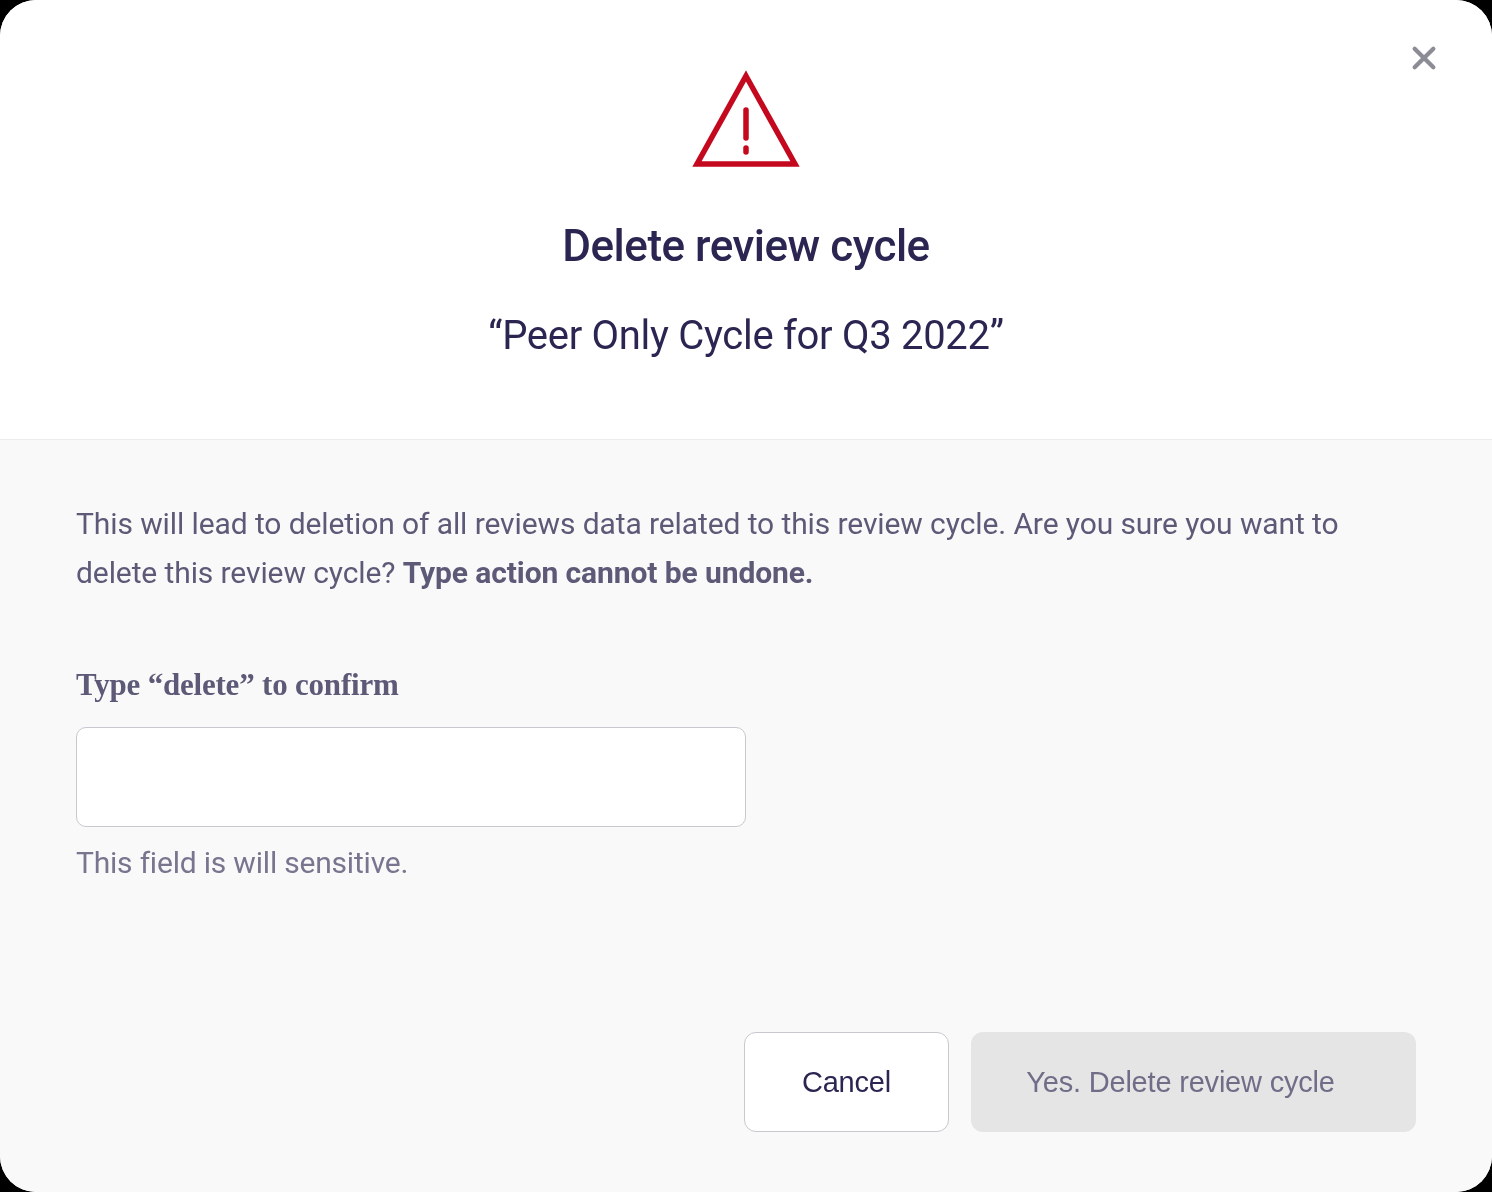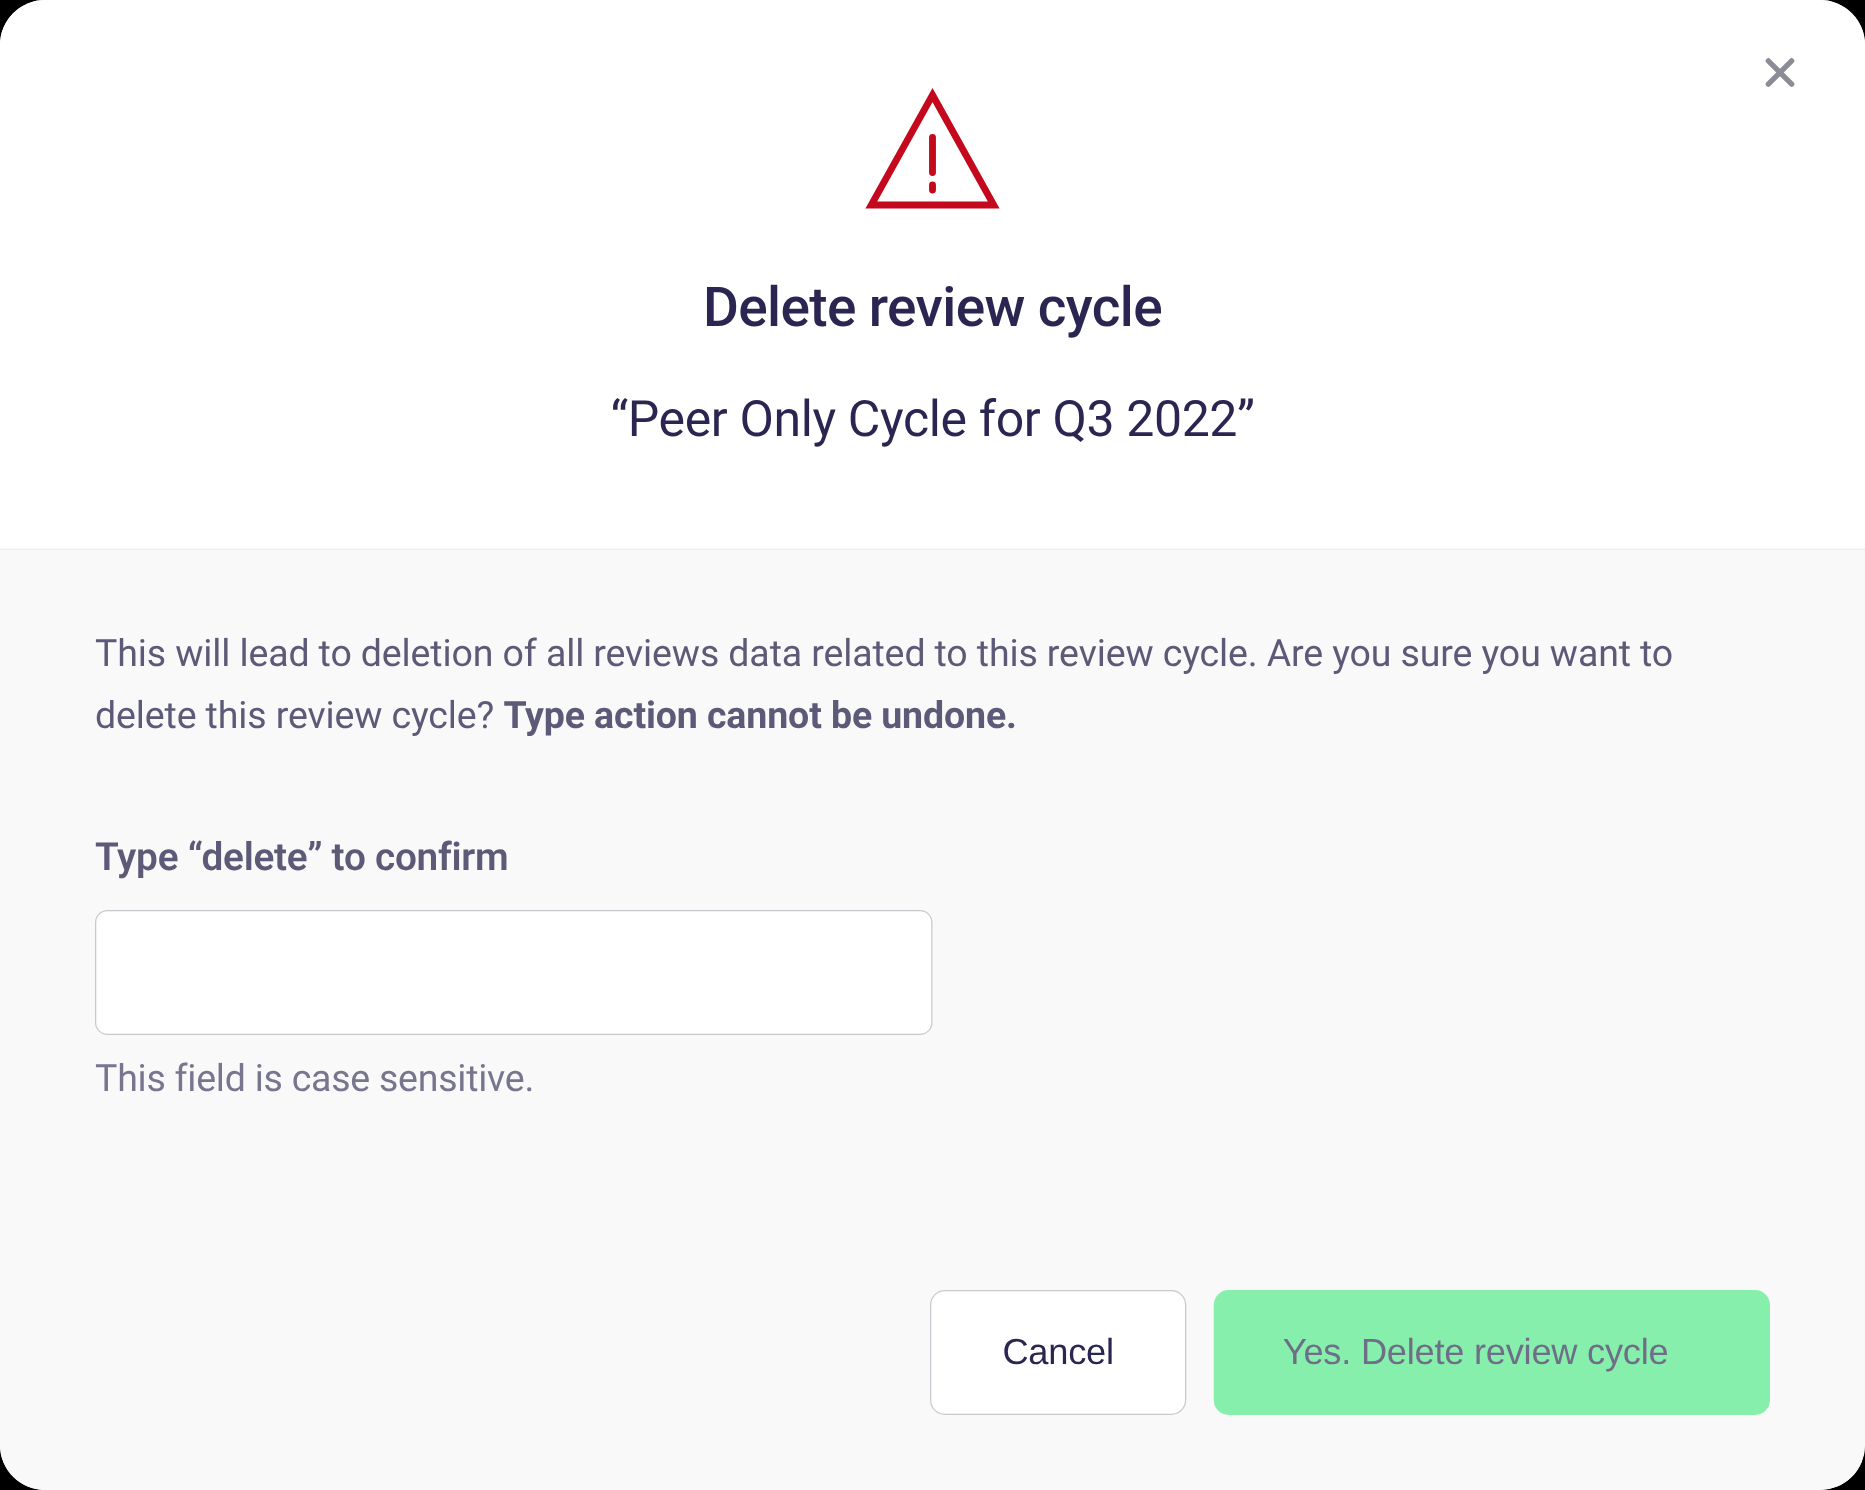--- a/index.html
+++ b/index.html
@@ -101,20 +101,21 @@
       font-weight: 700;
       color: #5d5a78;
     }
 
     .confirm-label {
       font-size: 31px;
       font-weight: 600;
       color: #5d5a78;
       margin-bottom: 24px;
       letter-spacing: -0.2px;
+      font-family: Liberation Serif, serif;
     }
 
     .confirm-input {
       width: 670px;
       height: 100px;
       border: 1.5px solid #c8c8cf;
       border-radius: 10px;
       background: #ffffff;
       font-size: 28px;
       padding: 0 24px;
@@ -151,21 +152,21 @@
     }
 
     .btn-cancel {
       background: #ffffff;
       border: 1.5px solid #c8c8cf;
       color: #2a2651;
       min-width: 205px;
     }
 
     .btn-confirm {
-      background: #86efac;
+      background: #e5e5e5;
       border: none;
       color: #6f6d88;
       min-width: 445px;
       cursor: not-allowed;
       padding-left: 24px;
     }
   </style>
 </head>
 <body>
 
@@ -190,21 +191,21 @@
     <div class="subtitle">“Peer Only Cycle for Q3 2022”</div>
   </div>
 
   <div class="body">
     <p class="warning-text">
       <span>This will lead to deletion of all reviews data related to this review cycle. Are you sure you want to delete this review cycle? </span><span class="bold">Type action cannot be undone.</span>
     </p>
 
     <label class="confirm-label">Type “delete” to confirm</label>
     <input type="text" class="confirm-input" value="" style="">
-    <div class="hint-text">This field is case sensitive.</div>
+    <div class="hint-text">This field is will sensitive.</div>
 
     <div class="footer">
       <button class="btn btn-cancel">Cancel</button>
       <button class="btn btn-confirm" disabled="">Yes. Delete review cycle</button>
     </div>
   </div>
 
 </div>
 
 </body></html>

